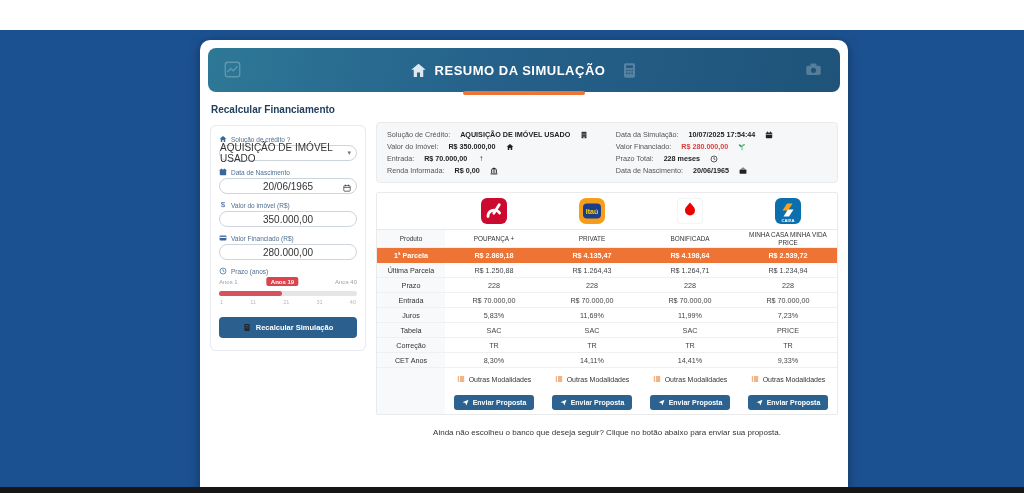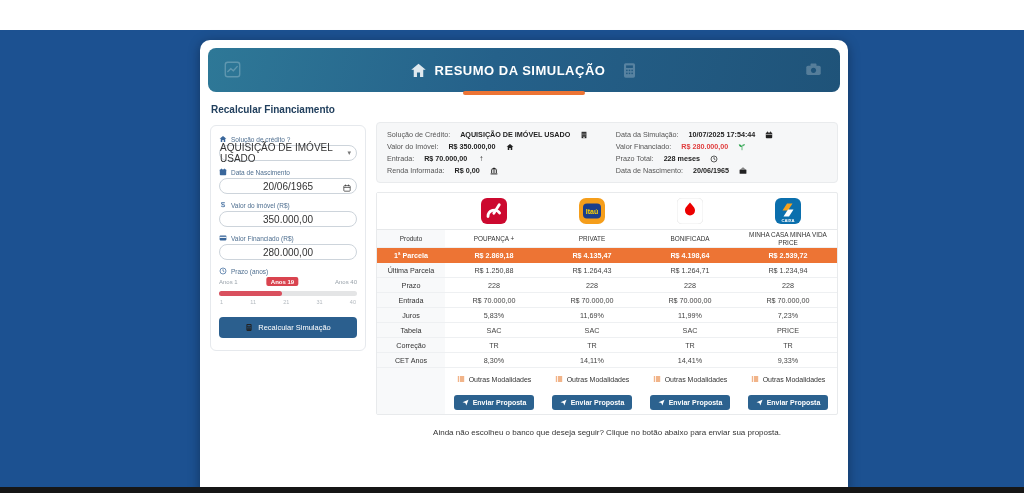--- a/index.html
+++ b/index.html
@@ -45,21 +45,21 @@
   
   .slider-labels{position:relative;height:11px;font-size:6px;color:#9aa3ab;margin-top:2px}
   .sl-min{position:absolute;left:0;top:2px}
   .sl-max{position:absolute;right:0;top:2px}
   .sl-badge{position:absolute;top:0;transform:translateX(-50%);background:#d9444f;color:#fff;
       font-size:6px;font-weight:bold;padding:1.5px 4px;border-radius:2px}
   .slider-track{height:5px;background:#e4e5e6;border-radius:3px;margin-top:3px;position:relative;cursor:pointer}
   .slider-fill{height:100%;background:var(--red);border-radius:3px}
   .slider-ticks{display:flex;justify-content:space-between;font-size:5.5px;color:#b3b9bf;margin-top:3px;padding:0 1px}
   .recalc-btn{margin-top:12px;width:100%;height:21px;background:#2b5f8e;color:#fff;border:none;border-radius:4px;
-      font-size:7.5px;font-weight:normal;display:flex;align-items:center;justify-content:center;gap:5px;cursor:pointer;
+      font-size:7.5px;font-weight:bold;display:flex;align-items:center;justify-content:center;gap:5px;cursor:pointer;
       font-family:"Liberation Sans",sans-serif}
   .recalc-btn .icn svg{width:9px;height:9px}
   
   .main{flex:1;min-width:0}
   .summary-box{margin-top:22px;background:#f6f7f8;border:1px solid #e9ebed;border-radius:4px;
       padding:7px 10px;display:flex}
   .sum-col{display:flex;flex-direction:column;gap:3px}
   .sum-col.left{flex:0 0 52%}
   .sum-line{font-size:7.2px;color:#555;display:flex;align-items:center;gap:10px;white-space:nowrap}
   .sum-line .val{font-weight:bold;color:#222}

